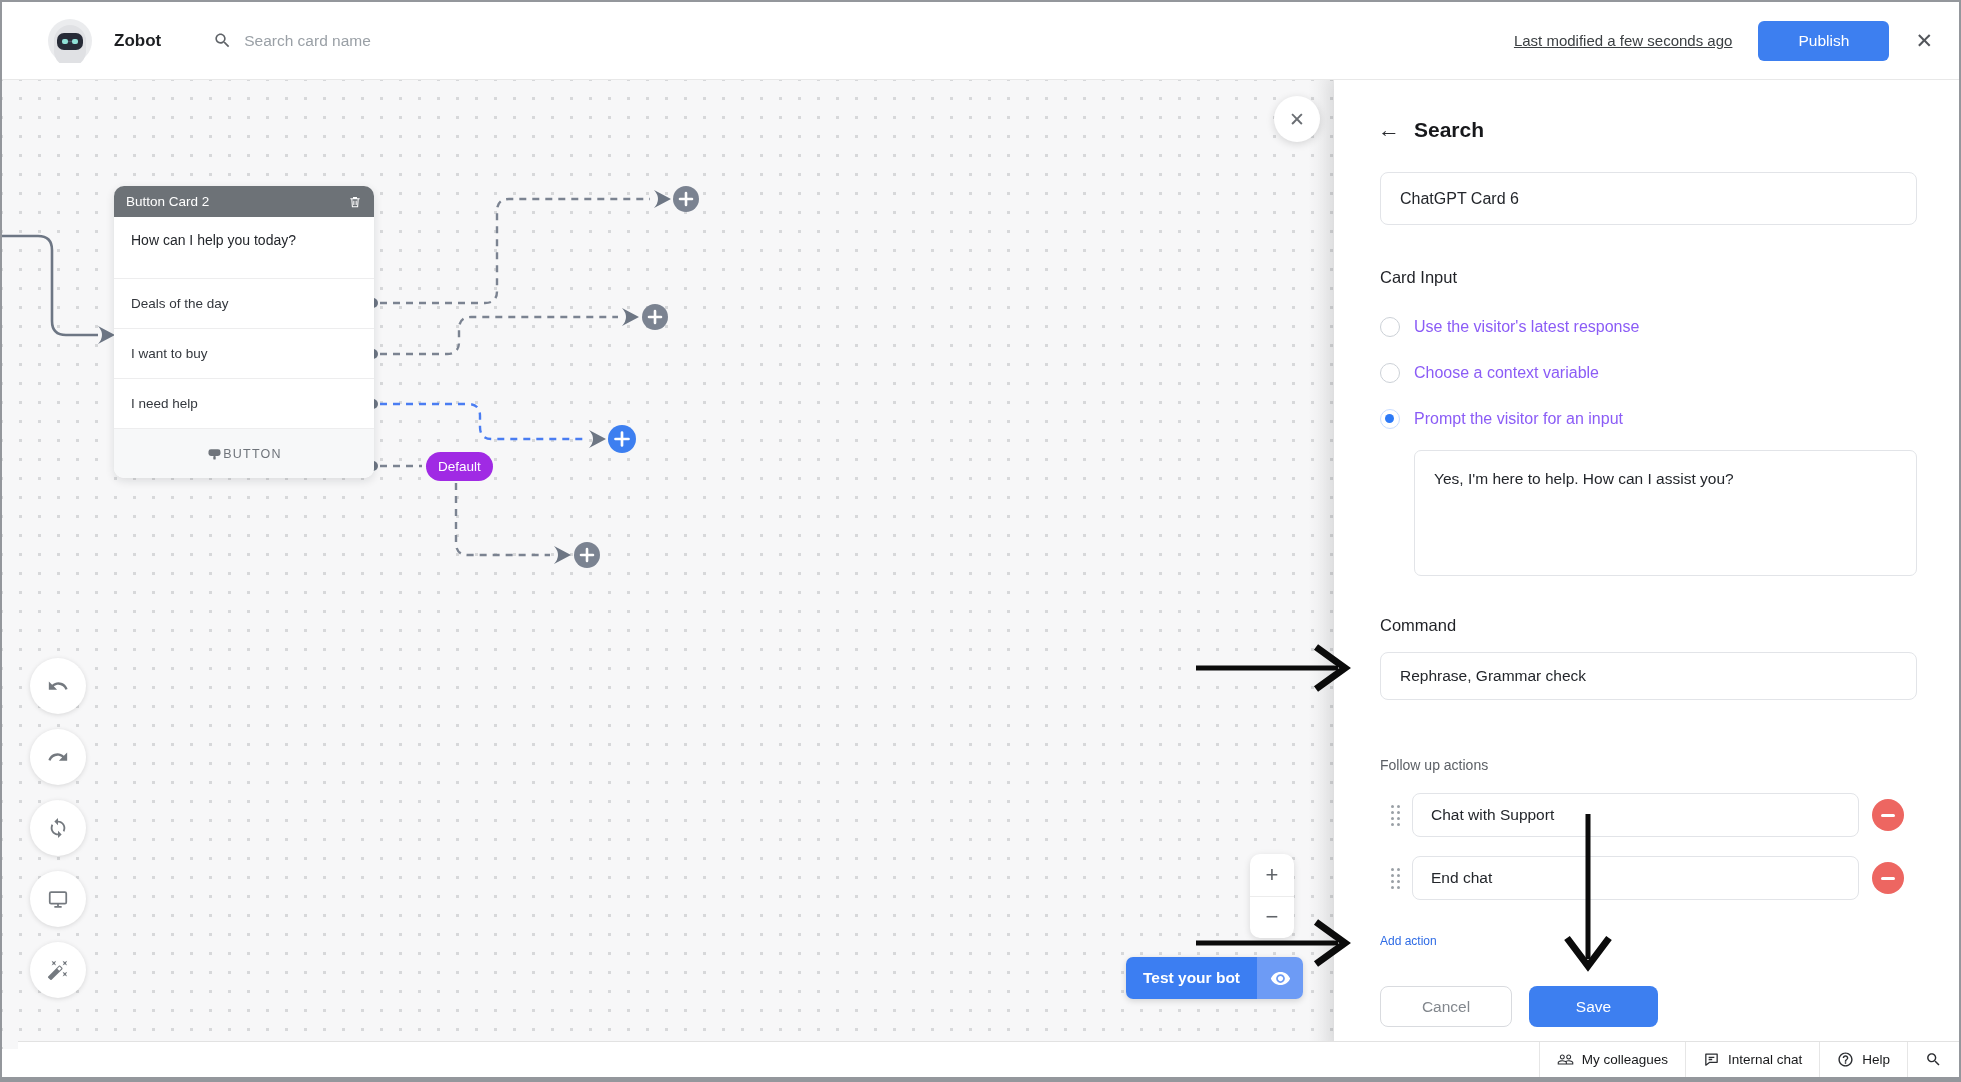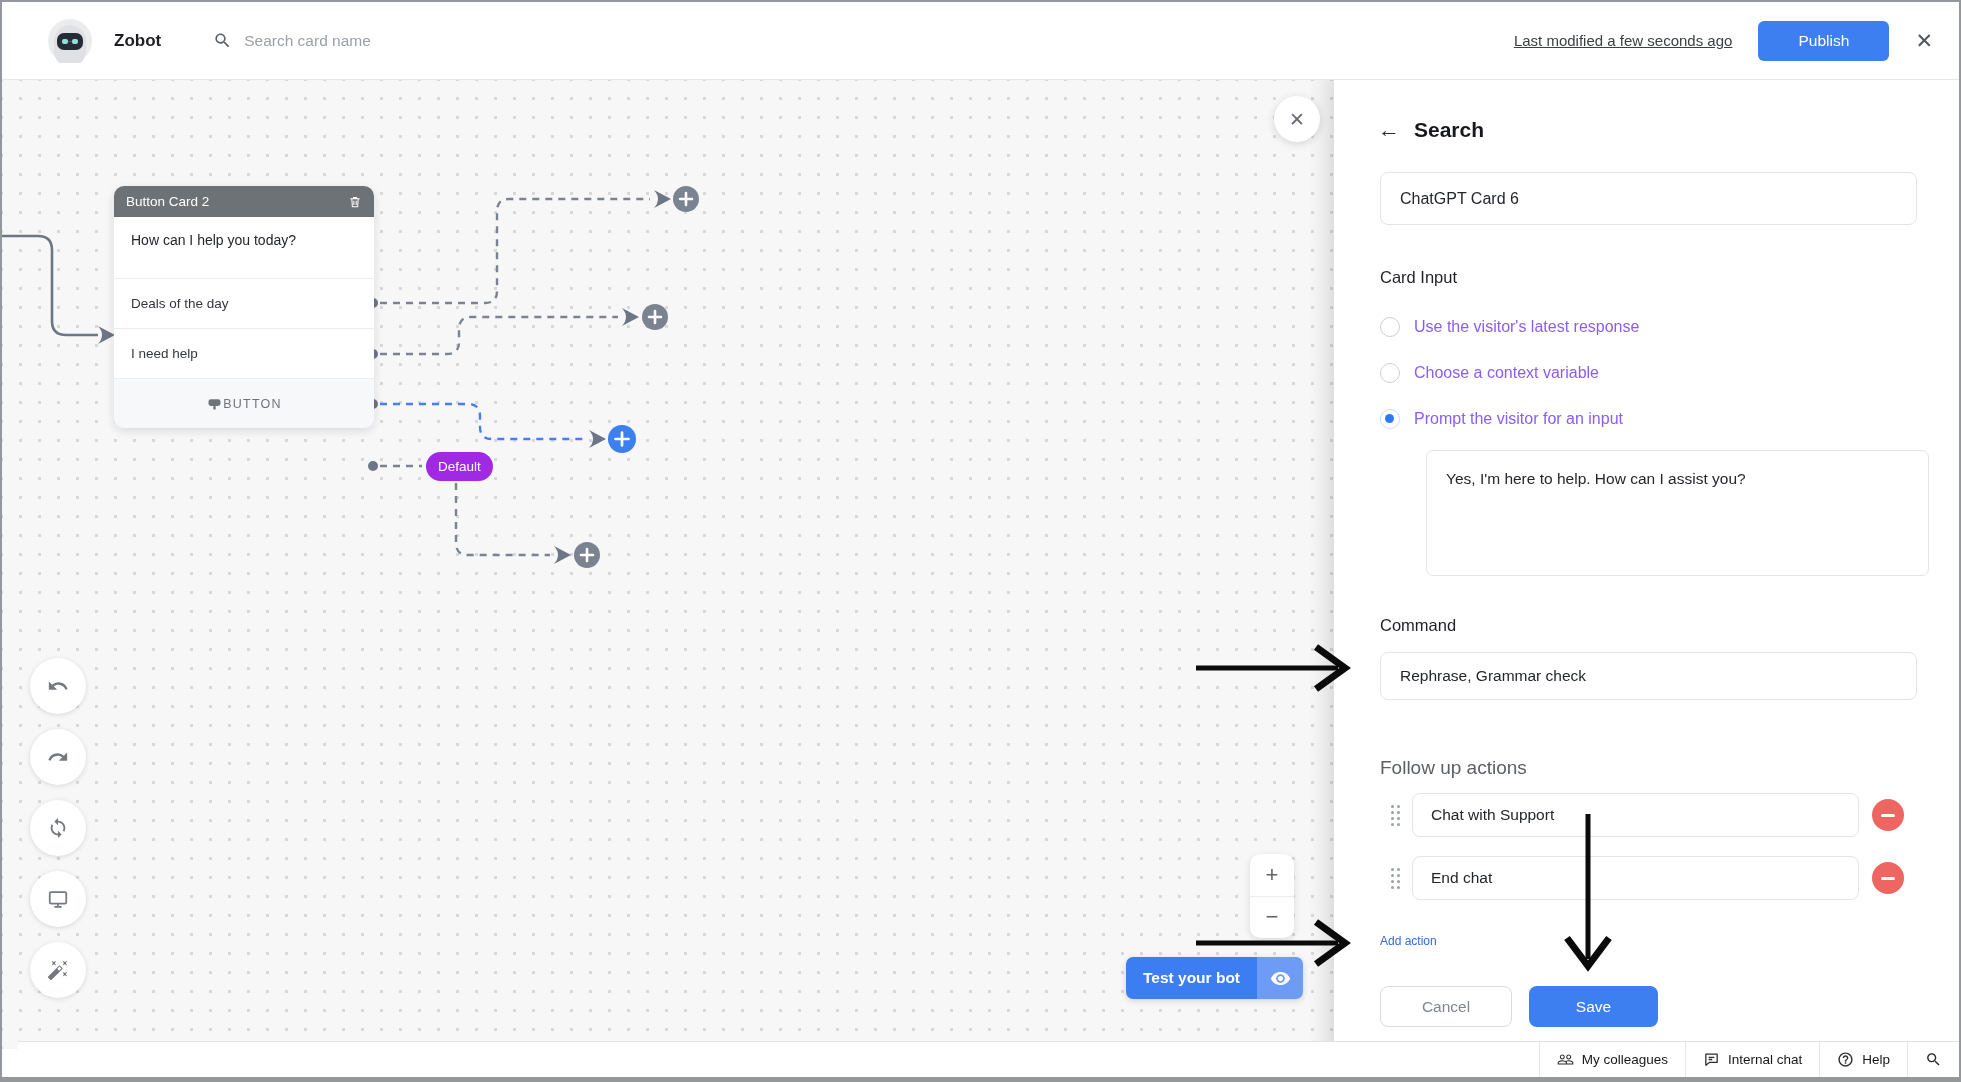--- a/index.html
+++ b/index.html
@@ -93,24 +93,24 @@
   .lbl-card-input { top:188px; }
   .radio-row { position:absolute; left:46px; height:26px; display:flex; align-items:center; cursor:pointer; }
   .radio-circle { width:20px; height:20px; border-radius:50%; border:1.5px solid #ccd1d7; background:#fff;
     position:relative; flex:0 0 auto; }
   .radio-row.selected .radio-circle { border-color:#c9ddff; }
   .radio-row.selected .radio-circle::after { content:''; position:absolute; left:4px; top:4px;
     width:9px; height:9px; border-radius:50%; background:#2d7af7; }
   .radio-label { font-size:16px; color:#8b5cf6; margin-left:14px; }
   .prompt-box { position:absolute; left:80px; top:370px; width:503px; height:126px;
     border:1px solid #e2e4e8; border-radius:7px; font-size:15.5px; color:#23262b;
-    padding:17px 19px; line-height:1.4;margin-left:12px; }
+    padding:17px 19px; line-height:1.4; }
   .lbl-command { top:536px; }
   .command-input { top:572px; height:48px; font-size:15.5px; }
-  .lbl-followup { top:677px; font-size:19px; color:#5c6066; font-weight:normal; }
+  .lbl-followup { top:677px; font-size:14px; color:#5c6066; font-weight:normal; }
   .action-row { position:absolute; left:46px; width:570px; height:44px; display:flex; align-items:center; }
   .action-row.r1 { top:713px; } .action-row.r2 { top:776px; }
   .drag-handle { width:11px; height:23px; margin:0 11px 0 10px; cursor:grab; flex:0 0 auto; }
   .action-input { width:447px; height:44px; border:1px solid #e2e4e8; border-radius:8px; font-size:15.5px;
     color:#23262b; padding:0 18px; font-family:inherit; outline:none; }
   .remove-btn { width:32px; height:32px; border-radius:50%; background:#ed6661; border:none; margin-left:13px;
     display:flex; align-items:center; justify-content:center; cursor:pointer; flex:0 0 auto; }
   .remove-btn span { display:block; width:14px; height:3px; border-radius:2px; background:#fff; }
   .add-action { position:absolute; left:46px; top:854px; font-size:12px; color:#2e6be5; cursor:pointer; }
   .cancel-btn { position:absolute; left:46px; top:906px; width:132px; height:41px; border:1px solid #d9dbdf;
@@ -161,20 +161,21 @@
 
     <div class="flow-card">
       <div class="flow-card-header">
         <span class="hd-title">Button Card 2</span>
         <svg viewBox="0 0 24 24" fill="none" stroke="currentColor" stroke-width="1.8">
           <path d="M4 6.5h16M9.5 6.5V4.5h5v2M6.5 6.5l1 13.5h9l1-13.5M10 10v7M14 10v7"></path>
         </svg>
       </div>
       <div class="flow-card-message">How can I help you today?</div>
       <div class="flow-card-option">Deals of the day</div>
+      <div class="flow-card-option">I want to buy</div>
       <div class="flow-card-option">I need help</div>
       <div class="flow-card-footer">
         <svg viewBox="0 0 24 24" fill="currentColor">
           <rect x="3.5" y="6" width="17" height="9.5" rx="3.5"></rect>
           <rect x="10.3" y="15.5" width="3.4" height="5" rx="1.2"></rect>
         </svg>
         <span>BUTTON</span>
       </div>
     </div>
 

